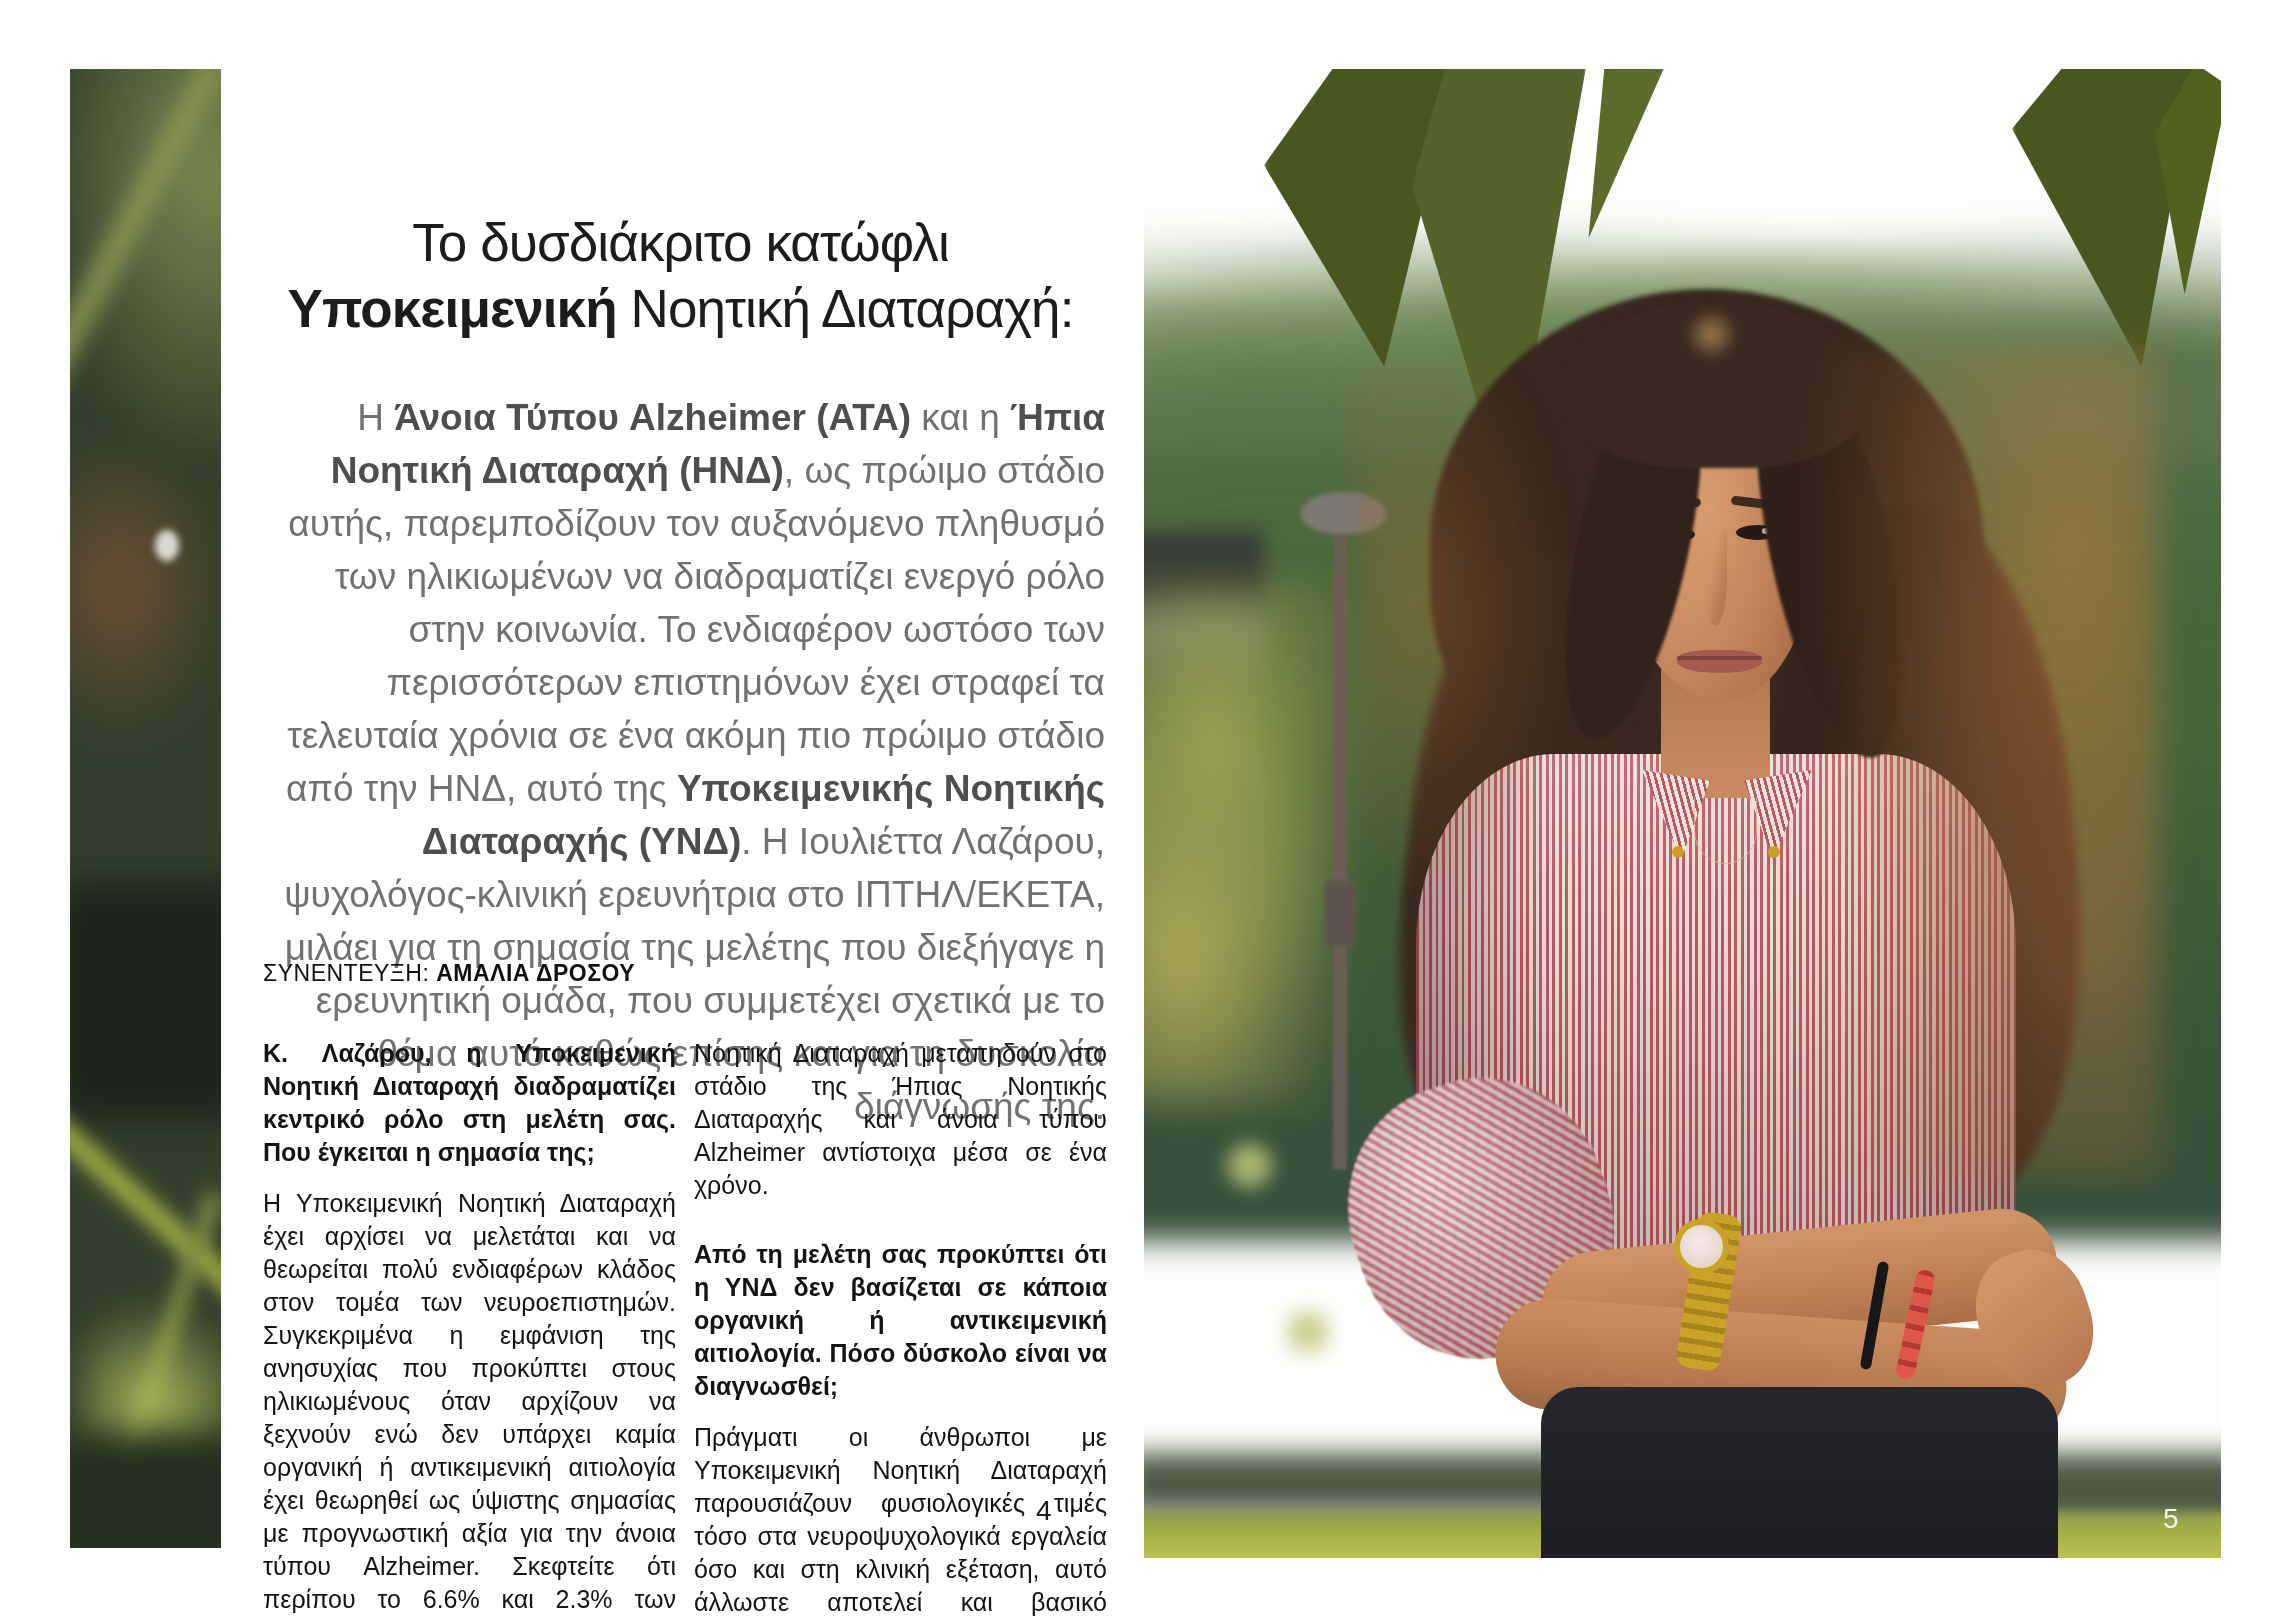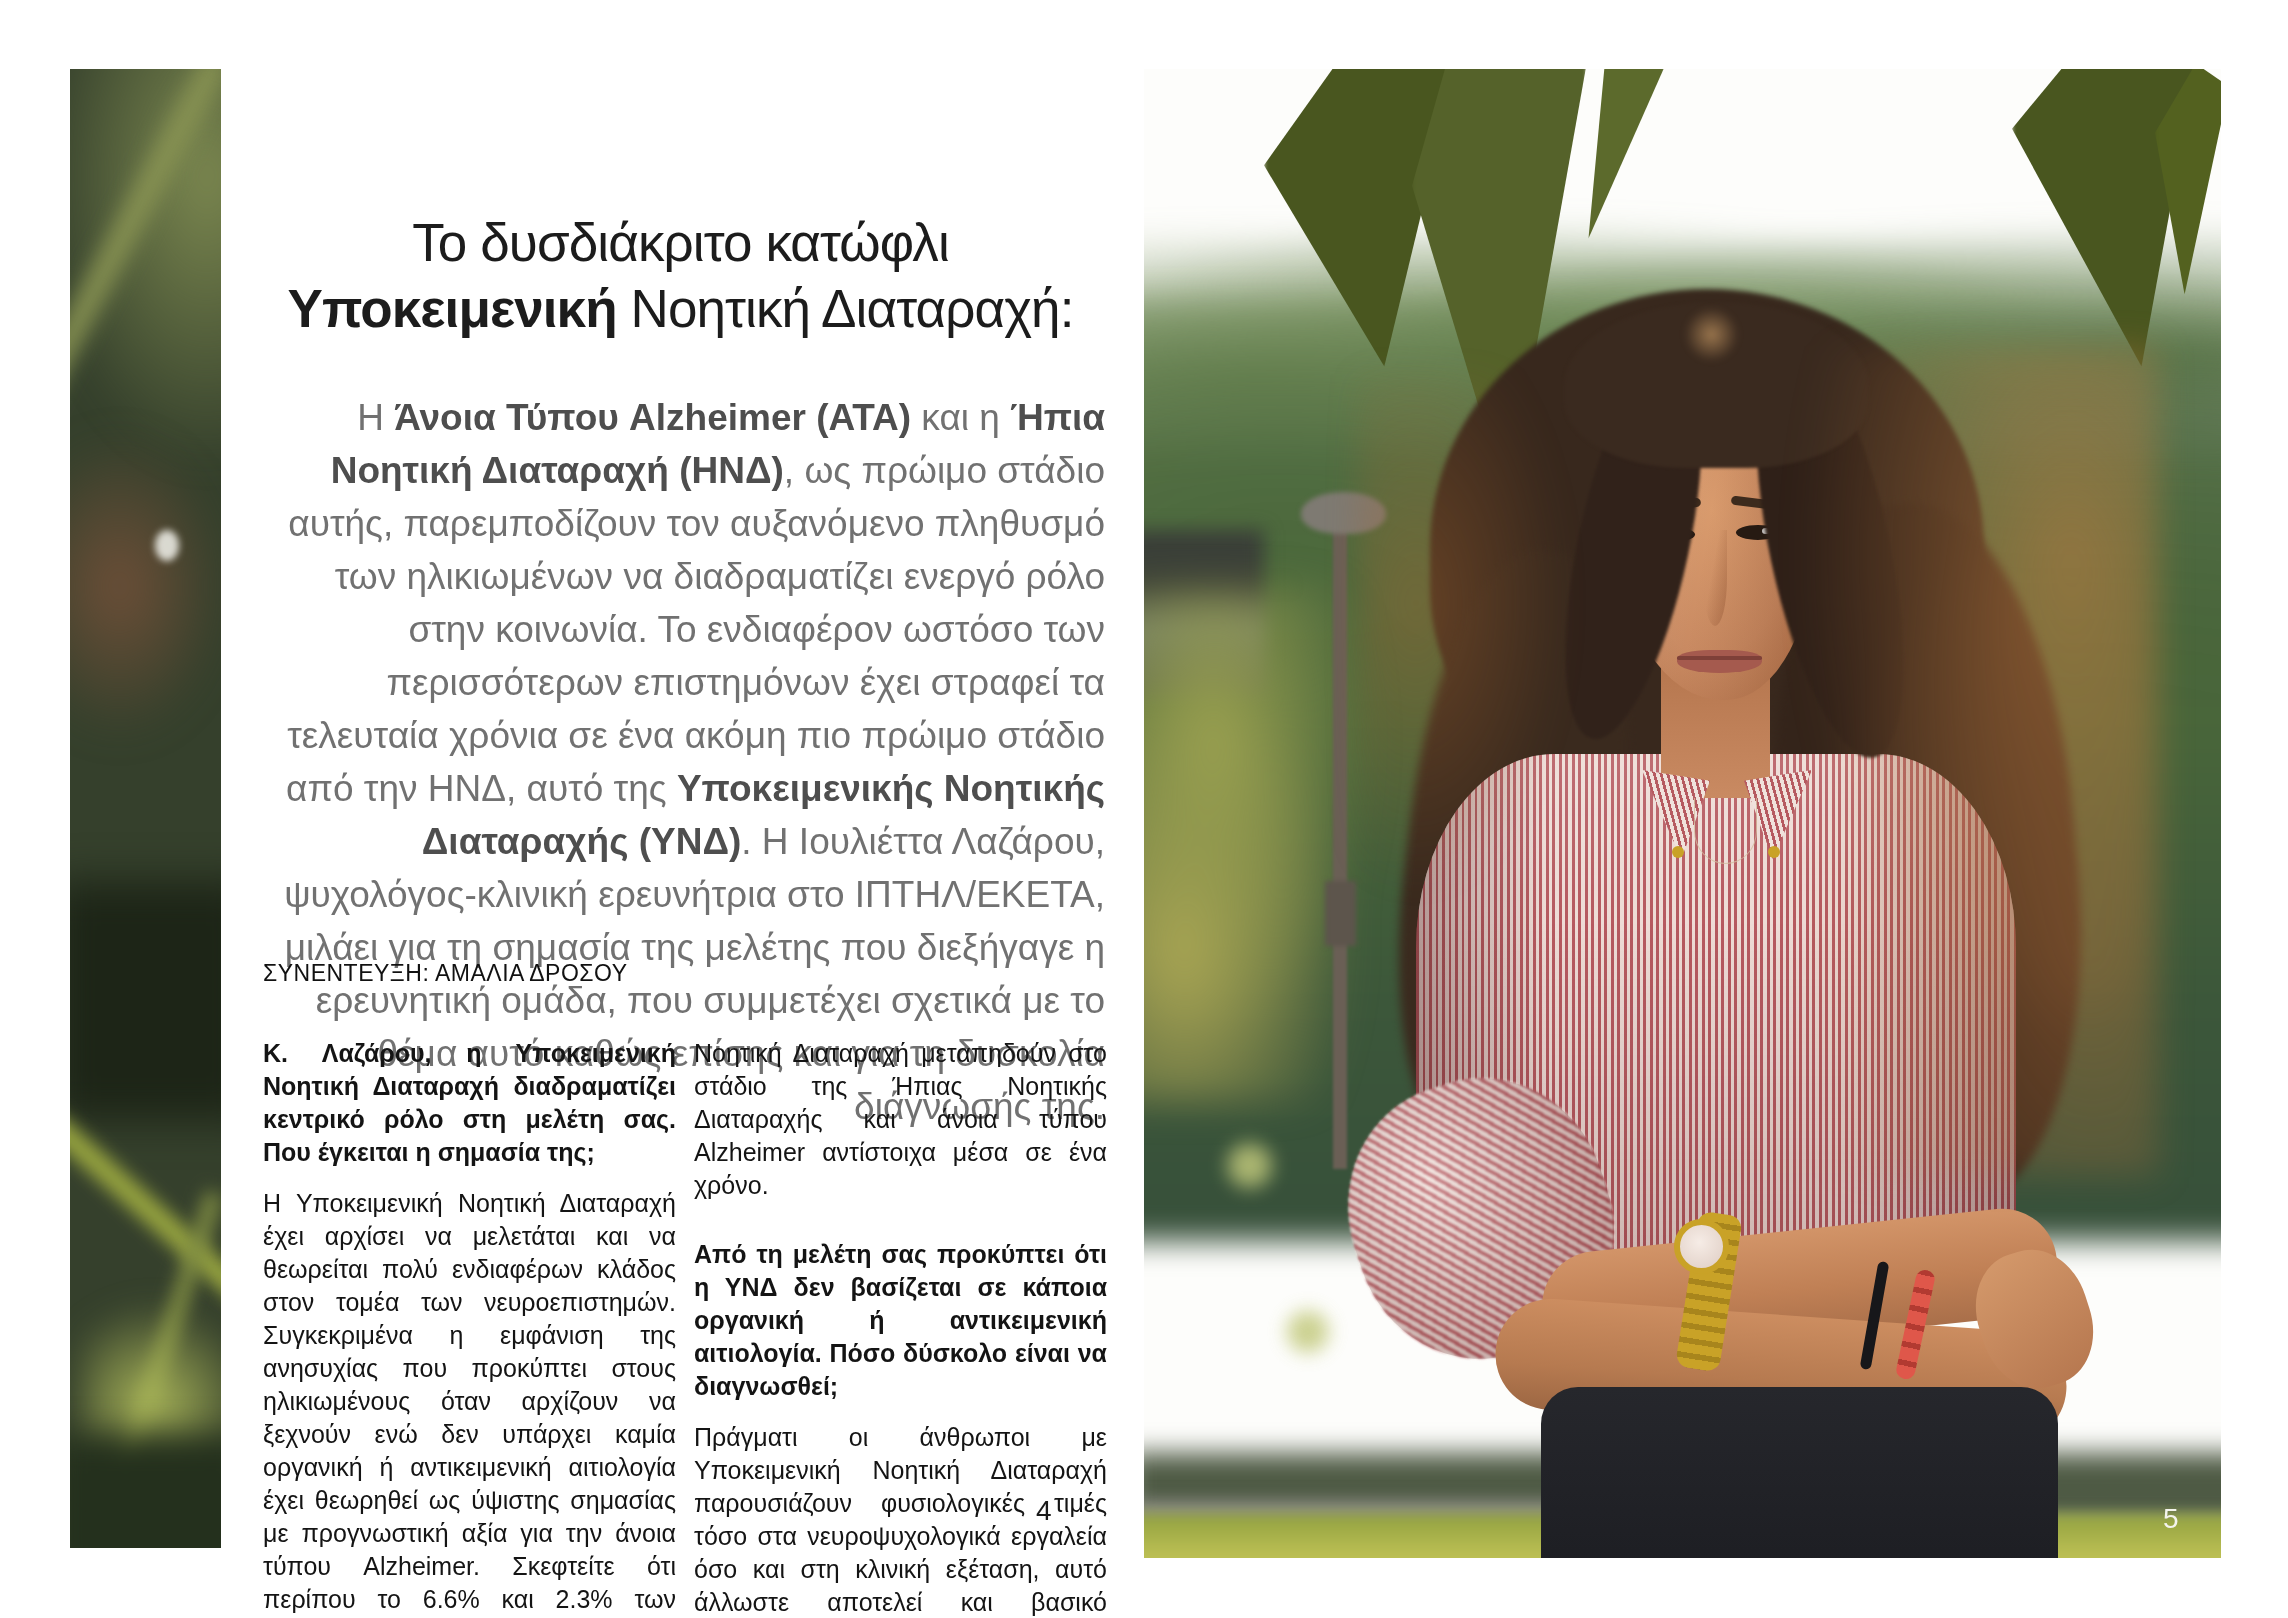--- a/index.html
+++ b/index.html
@@ -23,21 +23,21 @@
     background:radial-gradient(circle at 40% 45%,#aab659 0%,rgba(170,182,89,0) 60%);}
   .ls-dark-bot{left:-18.5px;top:1366px;width:203px;height:148px;background:#24301d;filter:blur(16.6px);}
 
   
   .title{left:263px;top:210px;width:835px;text-align:center;color:#1c1c1c;
          font-size:53px;line-height:66px;letter-spacing:-0.9px;}
   .title b{font-weight:700;}
   .intro{left:263px;top:391px;width:842px;font-size:37px;line-height:53px;color:#717171;text-align:right;}
   .intro b{color:#4e4e4e;font-weight:700;}
   .byline{left:263px;top:960px;font-size:23px;color:#111;letter-spacing:0.5px;}
-  .byline b{font-weight:400;}
+  .byline b{font-weight:700;}
   .col{width:413px;font-size:25px;line-height:33px;color:#141414;text-align:justify;hyphens:auto;}
   .col-left{left:263px;top:1037px;}
   .col-right{left:694px;top:1037px;}
   .q{font-weight:700;margin:0 0 17.5px 0;}
   .a{margin:0;}
   .col-right .q{margin-top:36px;}
   .pagenum{font-size:28px;color:#1a1a1a;}
   .pagenum-4{left:1036px;top:1495px;}
   .pagenum-5{left:2163px;top:1503px;color:#f4f4ee;z-index:30;}
 

